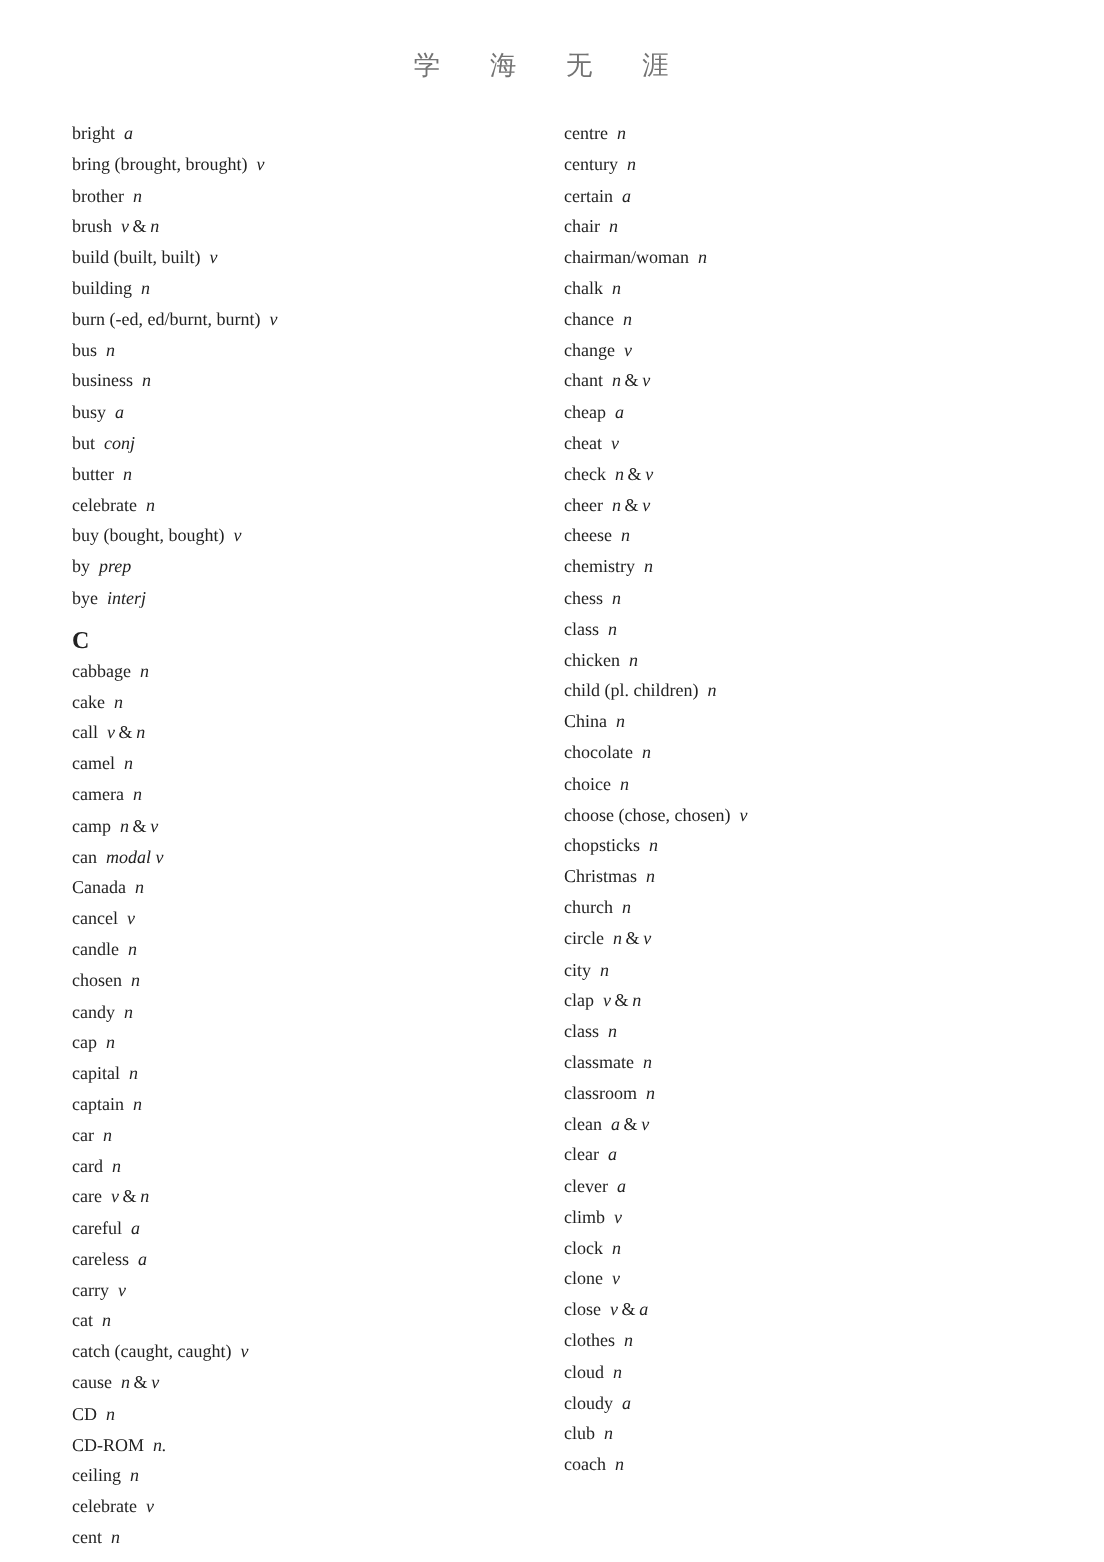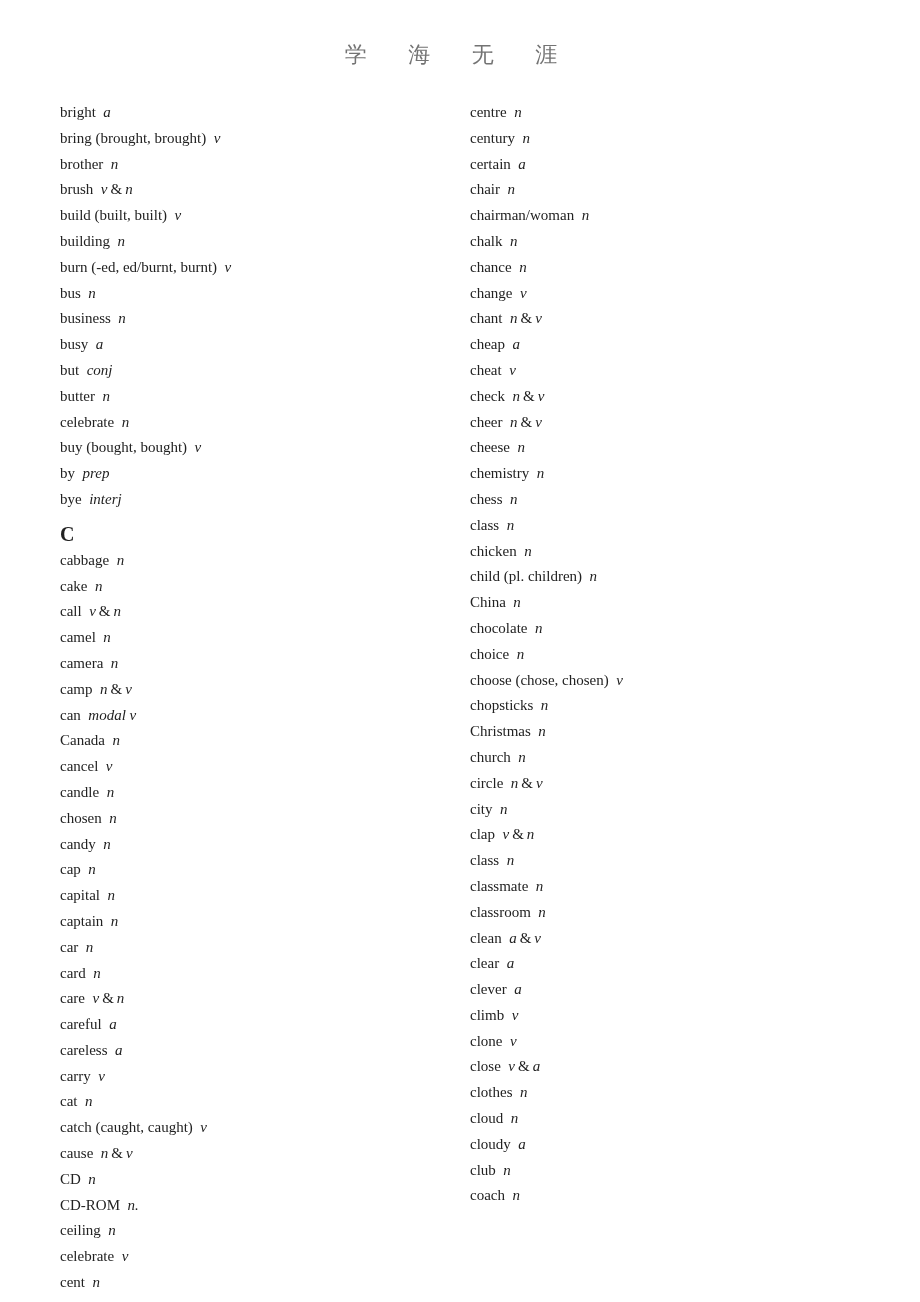--- a/index.html
+++ b/index.html
@@ -130,20 +130,21 @@
       <div class="word-entry"><span>circle</span>&nbsp;&nbsp;<em>n</em><span class="amp">&amp;</span><em>v</em></div>
       <div class="word-entry"><span>city</span>&nbsp;&nbsp;<em>n</em></div>
       <div class="word-entry"><span>clap</span>&nbsp;&nbsp;<em>v</em><span class="amp">&amp;</span><em>n</em></div>
       <div class="word-entry"><span>class</span>&nbsp;&nbsp;<em>n</em></div>
       <div class="word-entry"><span>classmate</span>&nbsp;&nbsp;<em>n</em></div>
       <div class="word-entry"><span>classroom</span>&nbsp;&nbsp;<em>n</em></div>
       <div class="word-entry"><span>clean</span>&nbsp;&nbsp;<em>a</em><span class="amp">&amp;</span><em>v</em></div>
       <div class="word-entry"><span>clear</span>&nbsp;&nbsp;<em>a</em></div>
       <div class="word-entry"><span>clever</span>&nbsp;&nbsp;<em>a</em></div>
       <div class="word-entry"><span>climb</span>&nbsp;&nbsp;<em>v</em></div>
+      <div class="word-entry"><span>clock</span>&nbsp;&nbsp;<em>n</em></div>
       <div class="word-entry"><span>clone</span>&nbsp;&nbsp;<em>v</em></div>
       <div class="word-entry"><span>close</span>&nbsp;&nbsp;<em>v</em><span class="amp">&amp;</span><em>a</em></div>
       <div class="word-entry"><span>clothes</span>&nbsp;&nbsp;<em>n</em></div>
       <div class="word-entry"><span>cloud</span>&nbsp;&nbsp;<em>n</em></div>
       <div class="word-entry"><span>cloudy</span>&nbsp;&nbsp;<em>a</em></div>
       <div class="word-entry"><span>club</span>&nbsp;&nbsp;<em>n</em></div>
       <div class="word-entry"><span>coach</span>&nbsp;&nbsp;<em>n</em></div>
     </div>
 </div>
 

